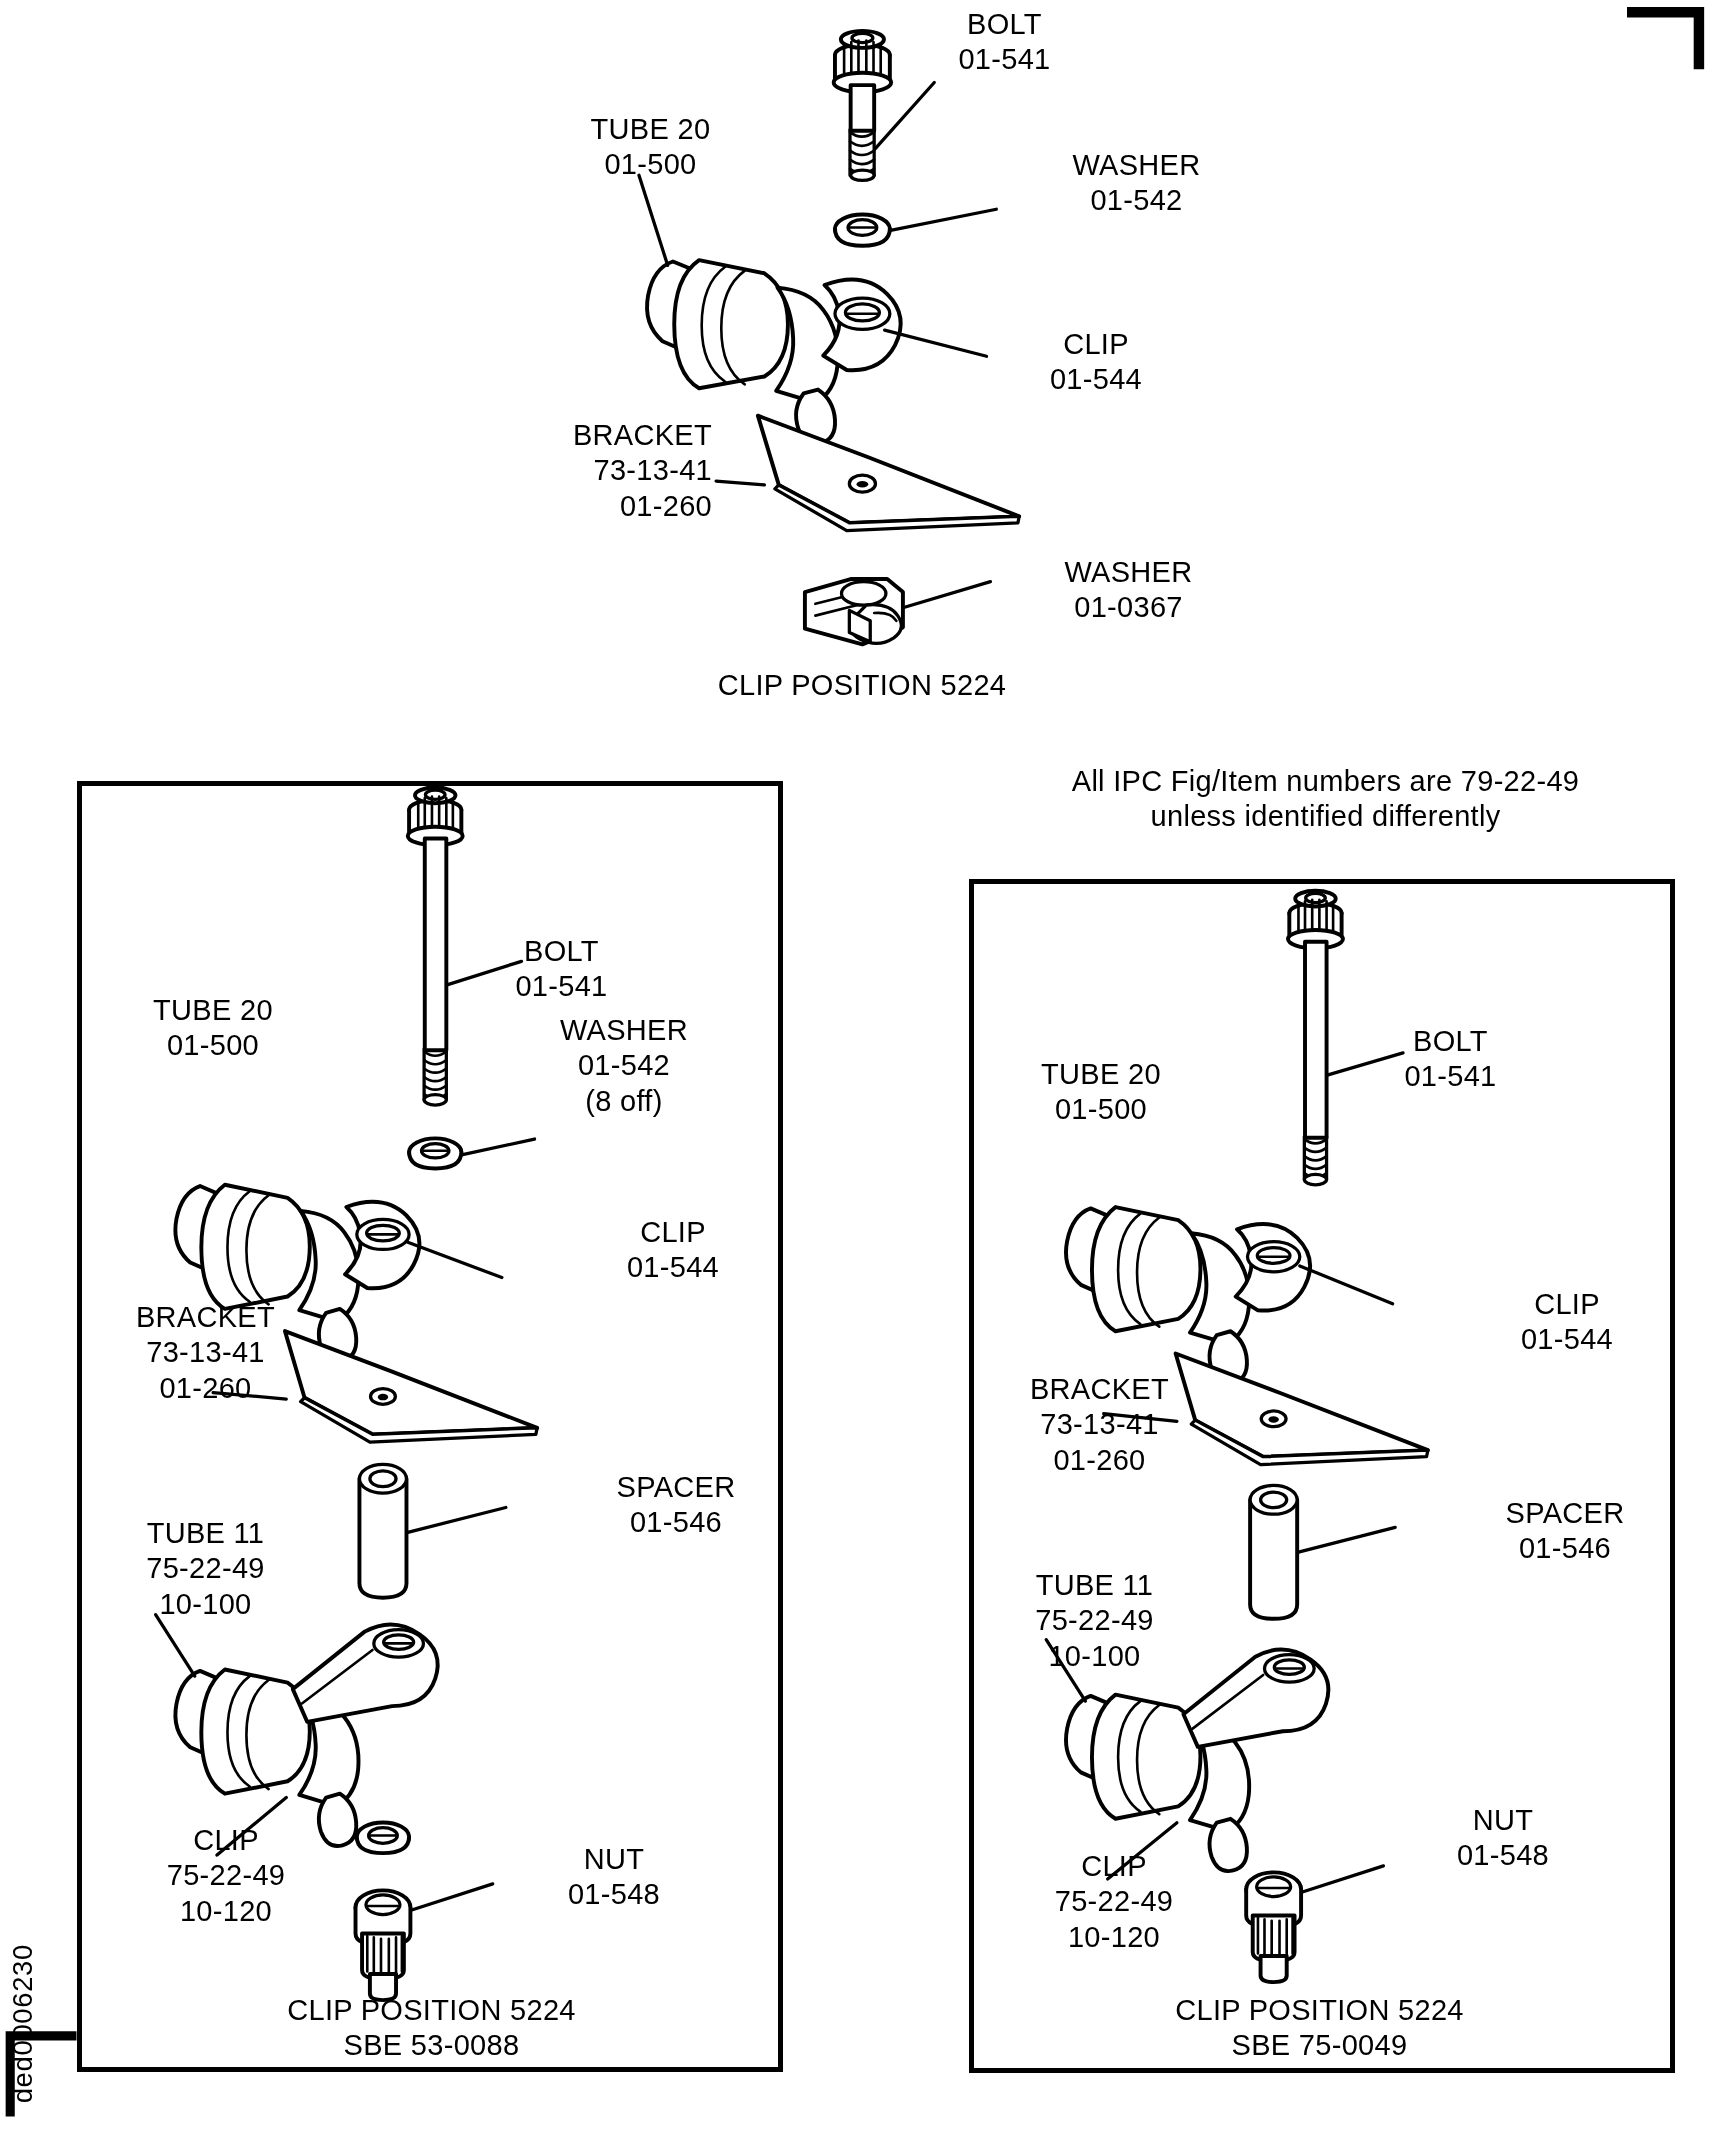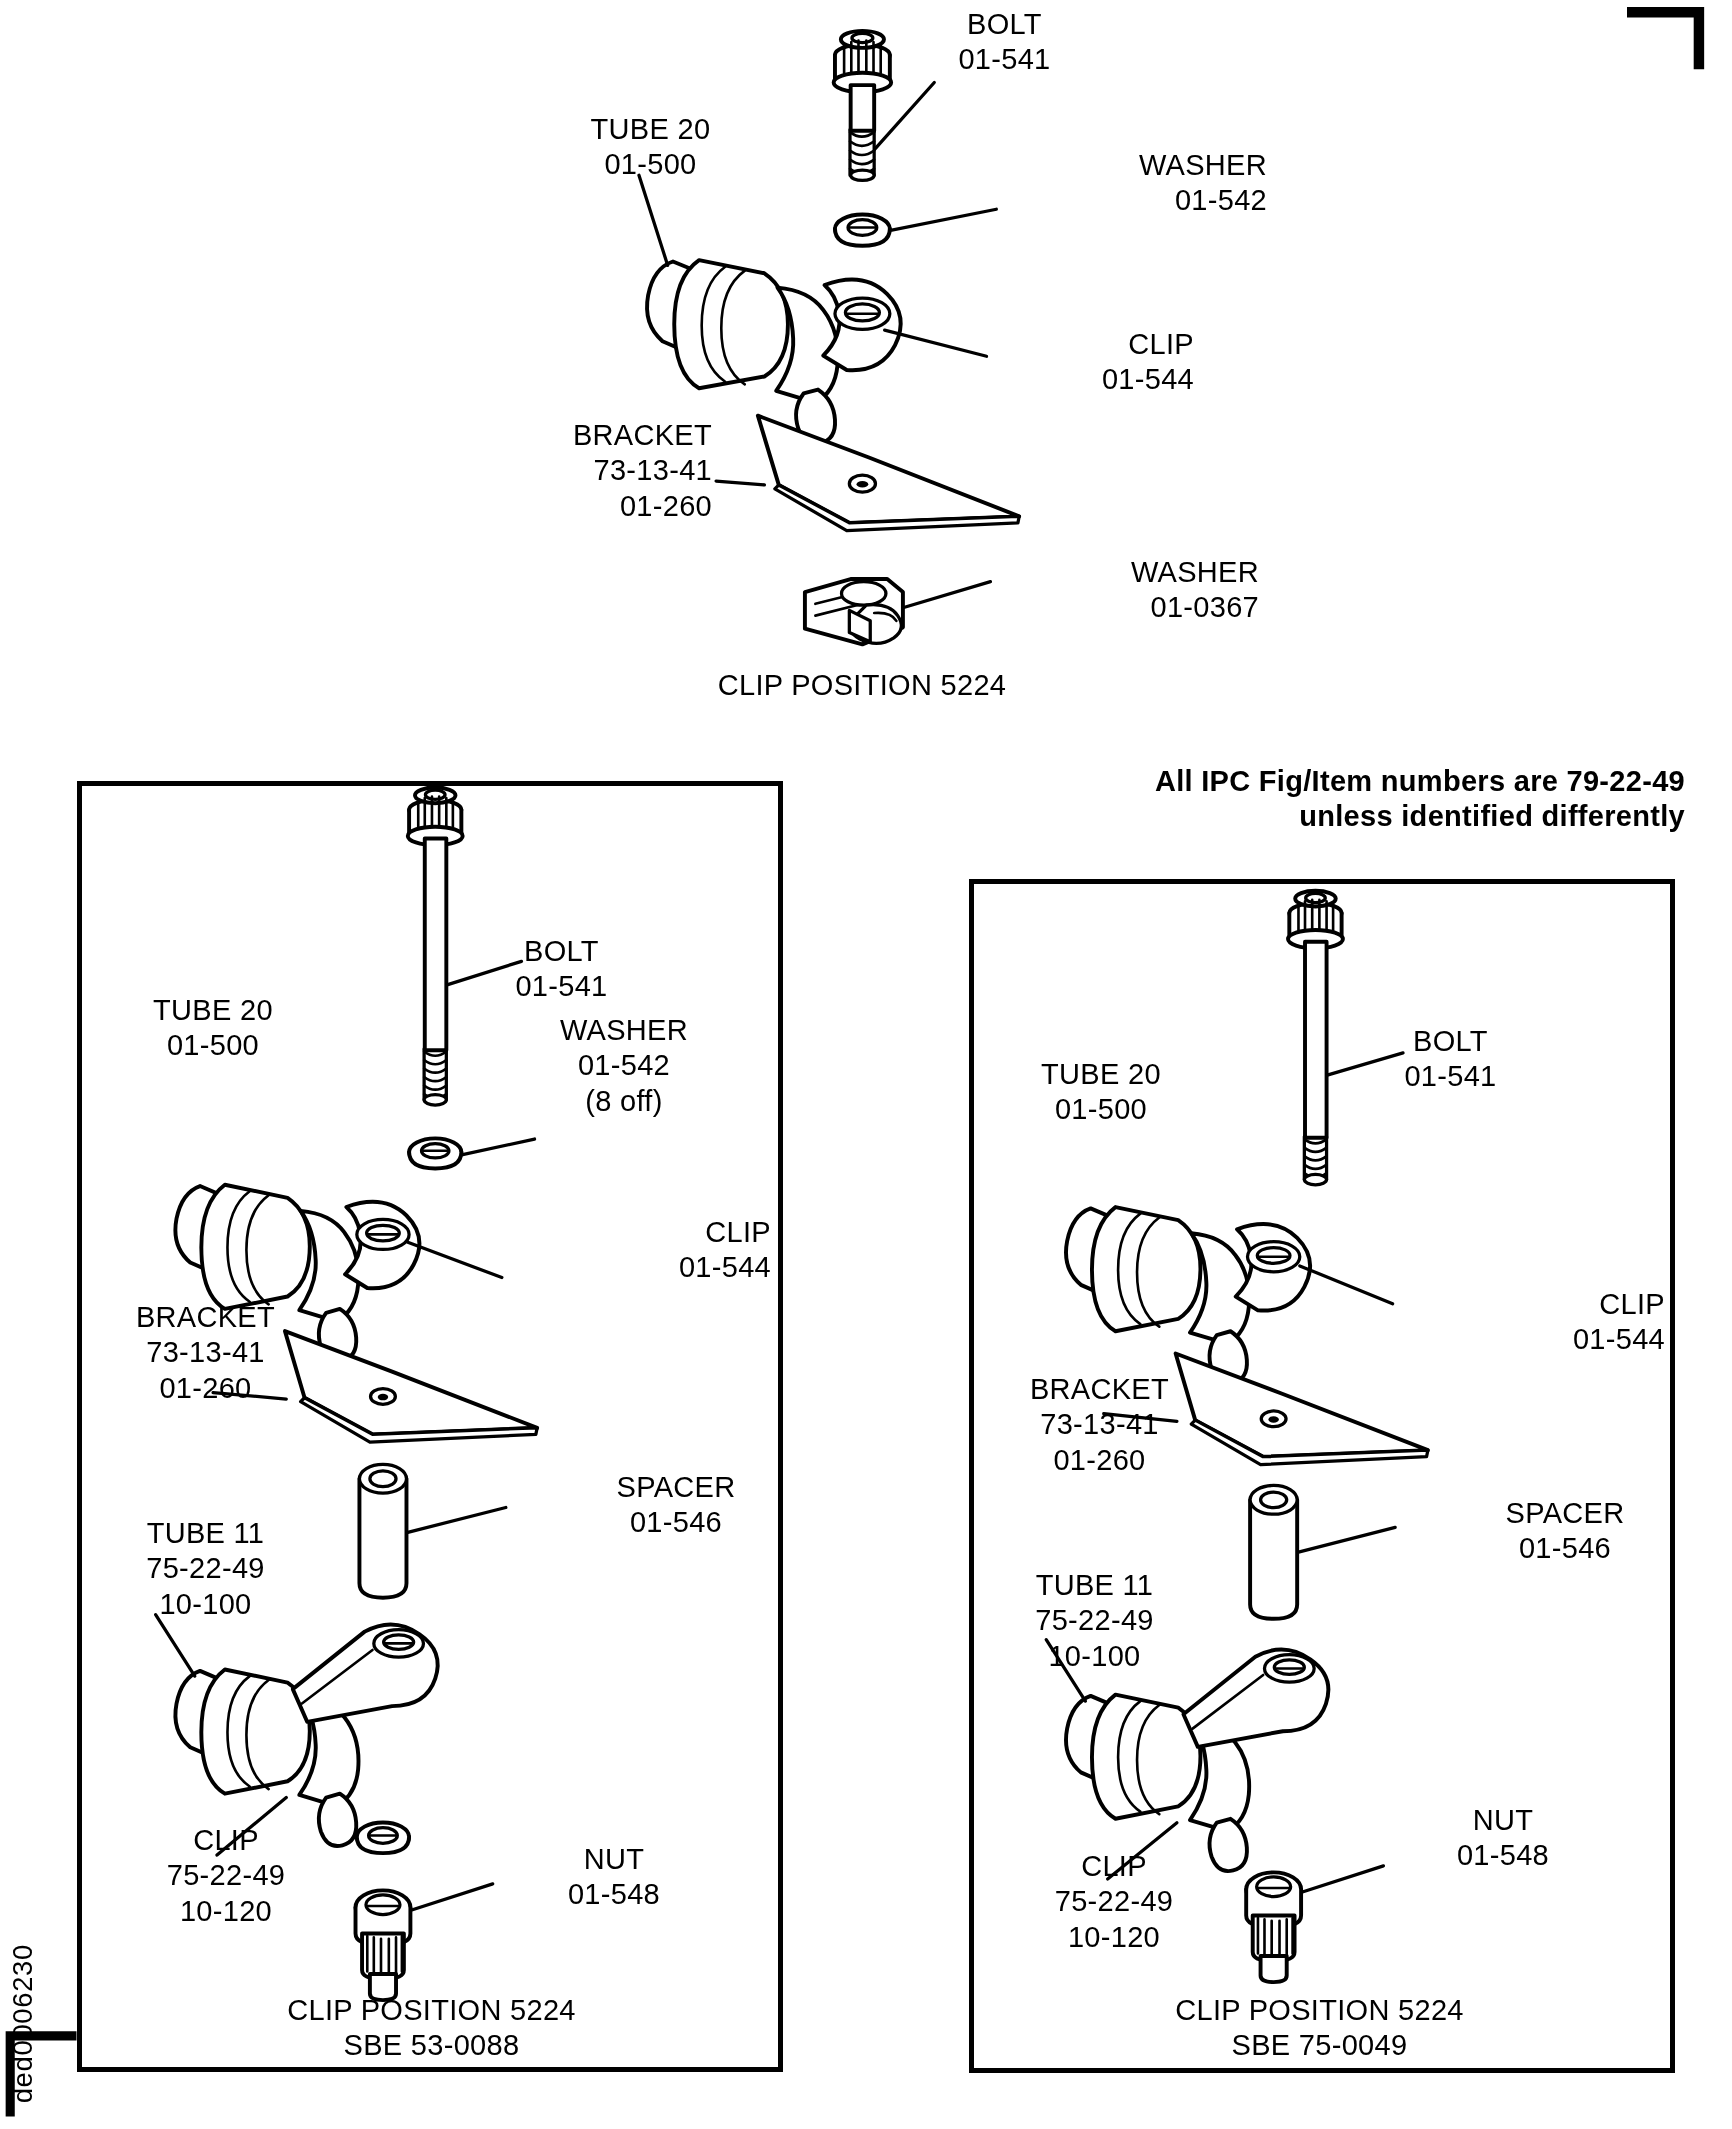--- a/index.html
+++ b/index.html
@@ -1,20 +1,20 @@
 <!DOCTYPE html>
 <html style="font-size:10.5px"><head>
 <meta charset="utf-8">
 <style>
   html,body{margin:0;padding:0;background:#fff;}
   body{width:1732px;height:2129px;position:relative;overflow:hidden;
        font-family:"Liberation Sans","DejaVu Sans",sans-serif;color:#000;}
   .lbl{position:absolute;font-size:29px;line-height:1.22;letter-spacing:0.3px;white-space:pre;}
   .lbl.c{text-align:center;}
-  .lbl.l{text-align:right;}
+  .lbl.l{text-align:center;}
   .lbl.r{text-align:right;}
   .panel{position:absolute;border:5.9px solid #000;background:#fff;box-sizing:border-box;}
   svg{position:absolute;left:0;top:0;overflow:visible;}
   .stroke{fill:none;stroke:#000;stroke-width:5;stroke-linecap:round;stroke-linejoin:round;}
   .thin{fill:none;stroke:#000;stroke-width:4;stroke-linecap:round;stroke-linejoin:round;}
   .lead{fill:none;stroke:#000;stroke-width:5;stroke-linecap:round;}
   .wht{fill:#fff;stroke:#000;stroke-width:6;stroke-linejoin:round;stroke-linecap:round;}
   .wht2{fill:#fff;stroke:#000;stroke-width:5;stroke-linejoin:round;stroke-linecap:round;}
   .blk{fill:#000;}
   #vertical-code{position:absolute;left:6.5px;bottom:26px;
@@ -122,21 +122,21 @@
 
 <div class="lbl r" style="left:457px;top:418px;width:255px;"><span>BRACKET</span>
 <span>73-13-41</span>
 <span>01-260</span></div>
 
 <div class="lbl l" style="left:998px;top:555px;width:261px;"><span>WASHER</span>
 <span>01-0367</span></div>
 
 <div class="lbl c" style="left:666px;top:668px;width:392px;">CLIP POSITION 5224</div>
 
-<div class="lbl l" style="left:966px;top:764px;width:719px;font-size:29px;font-weight:bold;"><span>All IPC Fig/Item numbers are 79-22-49</span>
+<div class="lbl l" style="left:966px;top:764px;width:719px;font-size:29px;"><span>All IPC Fig/Item numbers are 79-22-49</span>
 <span>unless identified differently</span></div>
 
 <div class="panel" style="left:77px;top:781px;width:706px;height:1291px;"></div>
 
 <svg style="left:77px;top:781px;" width="706" height="1291" viewBox="0 0 1080 1976">
 
   <g>
     <ellipse class="wht" cx="548" cy="44" rx="40" ry="15"></ellipse>
     <path class="wht" d="M508 44 L508 80 Q548 98 588 80 L588 44"></path>
     <ellipse class="wht" cx="548" cy="22" rx="31" ry="12"></ellipse>

